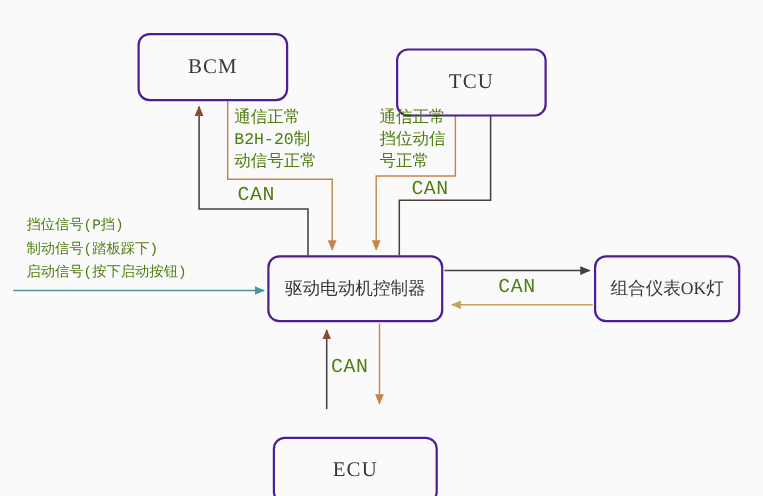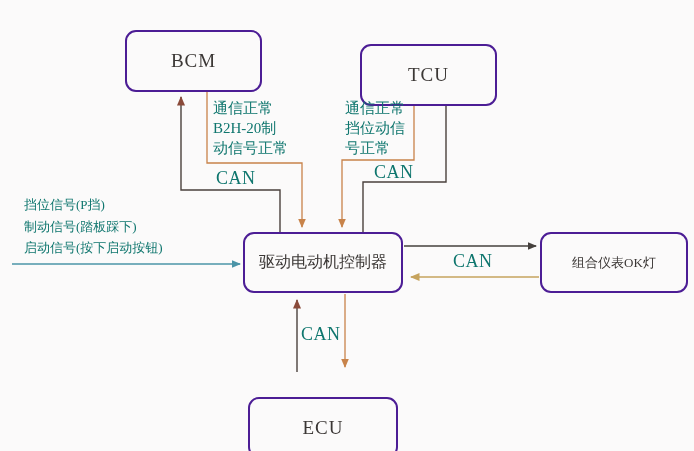--- a/index.html
+++ b/index.html
@@ -26,21 +26,22 @@
     display:flex;align-items:center;justify-content:center;
     text-align:center;
   }
   .node-en{font-size:19px;letter-spacing:1px;}
   .node-cn{font-size:16px;}
   .lbl{
     position:absolute;
     white-space:pre-line;
     font-size:15px;
     line-height:20px;
-    color:#0f766e;
+    color:#4d7c0f;
+    font-family:Liberation Mono, monospace;
   }
   .can{
     font-size:18px;
     letter-spacing:0.5px;
     line-height:18px;
   }
   .input-signals{
     font-size:13px;
     line-height:21.5px;
   }
@@ -93,21 +94,21 @@
   </div>
 
   <div class="node node-en" style="left:360px;top:44px;width:137px;height:62px;">
     <span>TCU</span>
   </div>
 
   <div class="node node-cn" style="left:243px;top:232px;width:160px;height:61px;">
     <span>驱动电动机控制器</span>
   </div>
 
-  <div class="node node-cn" style="left:540px;top:232px;width:148px;height:61px;font-size:13px;">
+  <div class="node node-cn" style="left:540px;top:232px;width:133px;height:61px;font-size:16px;">
     <span>组合仪表OK灯</span>
   </div>
 
   <div class="node node-en" style="left:248px;top:373px;width:150px;height:61px;margin-top:24px;">
     <span>ECU</span>
   </div>
 
   <div class="lbl" style="left:213px;top:98px;">通信正常
 B2H-20制
 动信号正常</div>

